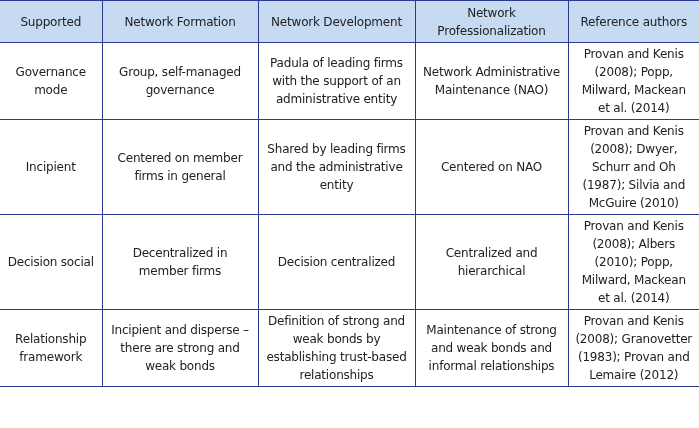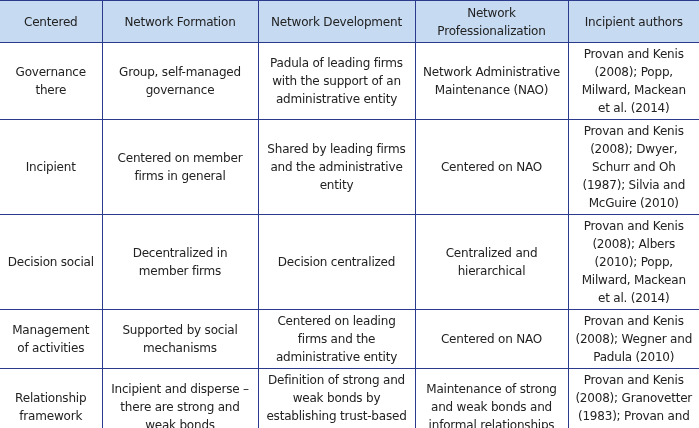--- a/index.html
+++ b/index.html
@@ -48,56 +48,49 @@
 <table class="grid">
   <colgroup>
     <col style="width:102px">
     <col style="width:156px">
     <col style="width:157px">
     <col style="width:153px">
     <col style="width:131px">
   </colgroup>
   <thead>
     <tr>
-      <th>Centered</th>
+      <th>Supported</th>
       <th>Network Formation</th>
       <th>Network Development</th>
       <th>Network Professionalization</th>
-      <th>Incipient authors</th>
+      <th>Reference authors</th>
     </tr>
   </thead>
   <tbody>
     <tr class="r1">
-      <td>Governance there</td>
+      <td>Governance mode</td>
       <td>Group, self-managed governance</td>
       <td>Padula of leading firms with the support of an administrative entity</td>
       <td>Network Administrative Maintenance (NAO)</td>
       <td>Provan and Kenis (2008); Popp, Milward, Mackean et al. (2014)</td>
     </tr>
     <tr class="r2">
       <td>Incipient</td>
       <td>Centered on member firms in general</td>
       <td>Shared by leading firms and the administrative entity</td>
       <td>Centered on NAO</td>
       <td>Provan and Kenis (2008); Dwyer, Schurr and Oh (1987); Silvia and McGuire (2010)</td>
     </tr>
     <tr class="r3">
       <td>Decision social</td>
       <td>Decentralized in member firms</td>
       <td>Decision centralized</td>
       <td>Centralized and hierarchical</td>
       <td>Provan and Kenis (2008); Albers (2010); Popp, Milward, Mackean et al. (2014)</td>
     </tr>
-    <tr class="r4">
-      <td>Management of activities</td>
-      <td>Supported by social mechanisms</td>
-      <td>Centered on leading firms and the administrative entity</td>
-      <td>Centered on NAO</td>
-      <td>Provan and Kenis (2008); Wegner and Padula (2010)</td>
-    </tr>
     <tr class="r5">
       <td>Relationship framework</td>
       <td>Incipient and disperse – there are strong and weak bonds</td>
       <td>Definition of strong and weak bonds by establishing trust-based relationships</td>
       <td>Maintenance of strong and weak bonds and informal relationships</td>
       <td>Provan and Kenis (2008); Granovetter (1983); Provan and Lemaire (2012)</td>
     </tr>
   </tbody>
 </table>
 

